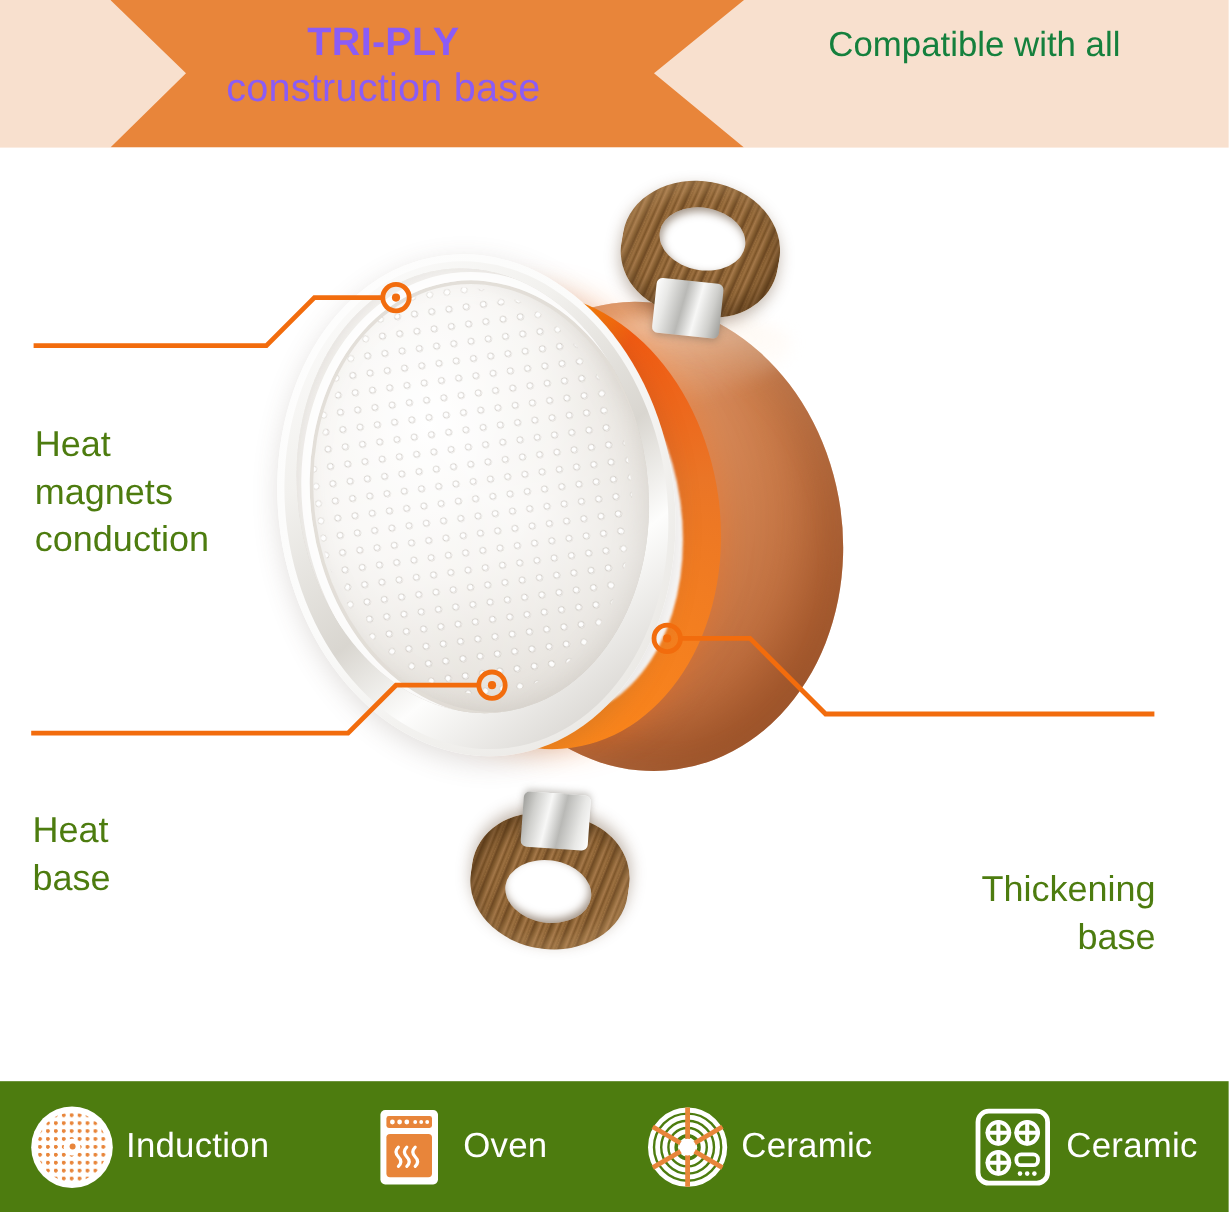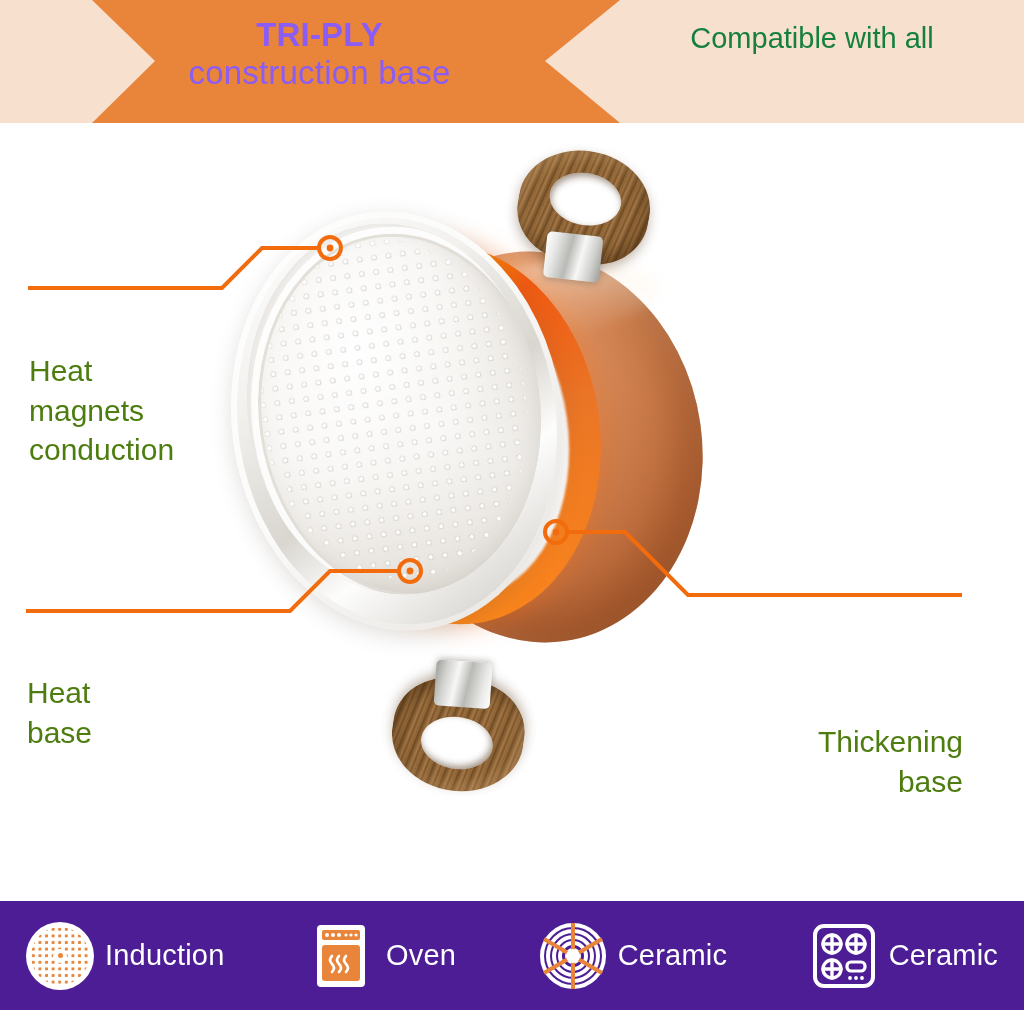--- a/index.html
+++ b/index.html
@@ -170,21 +170,21 @@
   #callout-magnets{left:29px;top:228px;text-align:left;}
   #callout-accum{left:27px;top:550px;text-align:left;}
   #callout-thick{left:738px;top:554px;width:225px;text-align:right;margin-top:45px;}
 
   .leader{position:absolute;pointer-events:none;}
   .leader svg{display:block;overflow:visible;}
 
   
   .footer{
     position:absolute;left:0;top:901px;width:1024px;height:109px;
-    background:#4c1d95;
+    background:#4d7c0f;
     display:flex;align-items:center;justify-content:space-between;
     padding:0 26px;box-sizing:border-box;
   }
   .fitem{display:flex;align-items:center;gap:11px;}
   .fitem .glyph{width:68px;height:68px;flex:0 0 68px;position:relative;}
   .fitem .flabel{color:#ffffff;font-size:29px;letter-spacing:.2px;white-space:nowrap;}
 
   
   .ind-circle{
     position:absolute;inset:0;border-radius:50%;background:#ffffff;

